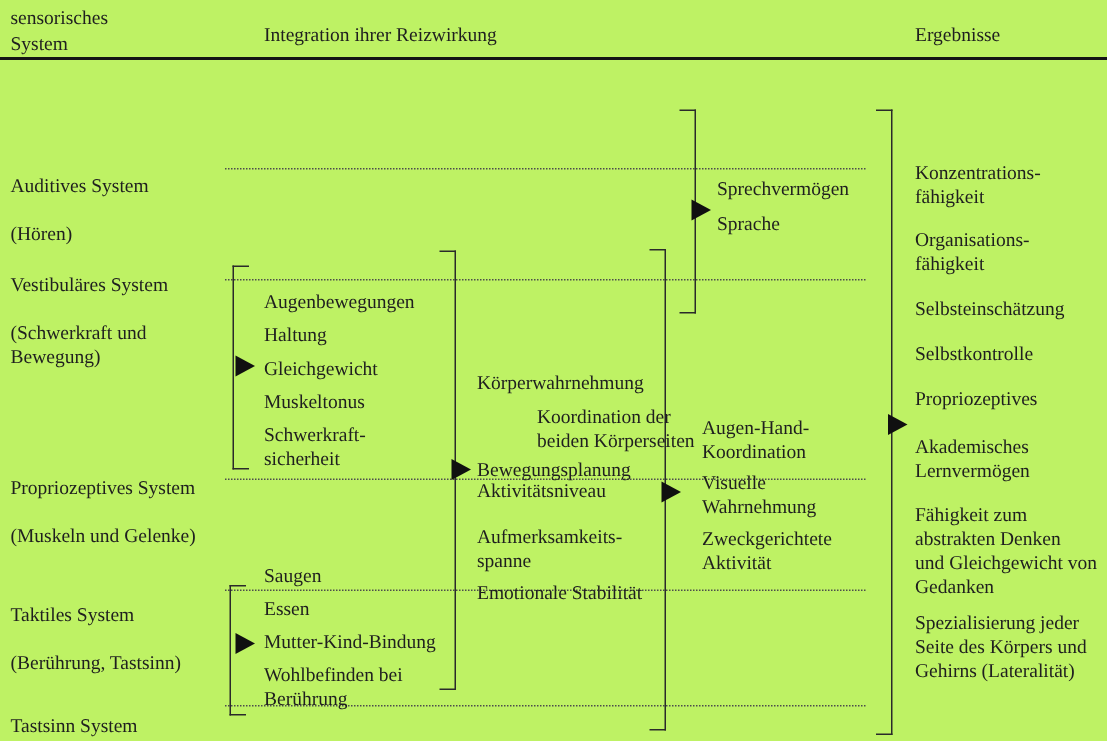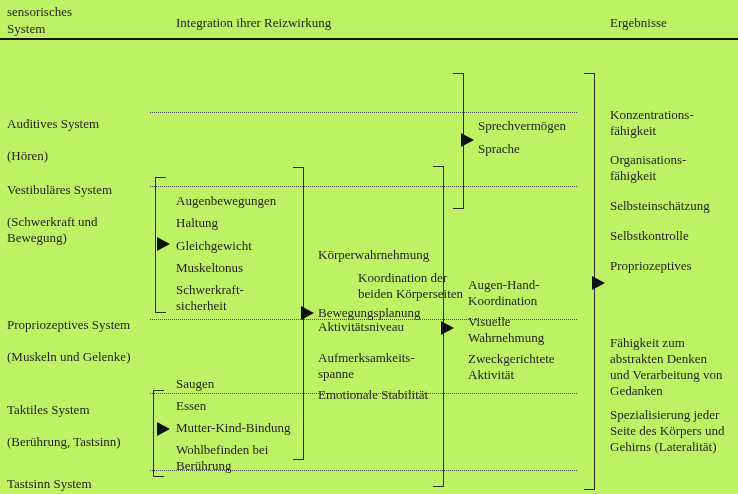--- a/index.html
+++ b/index.html
@@ -113,21 +113,23 @@
   <div class="t" style="left:468px; top:351px;">Zweckgerichtete
 Aktivität</div>
 
   <div class="t" style="left:610px; top:107px;">Konzentrations-
 fähigkeit</div>
   <div class="t" style="left:610px; top:152px;">Organisations-
 fähigkeit</div>
   <div class="t" style="left:610px; top:198px;">Selbsteinschätzung</div>
   <div class="t" style="left:610px; top:228px;">Selbstkontrolle</div>
   <div class="t" style="left:610px; top:258px;">Propriozeptives</div>
+  <div class="t" style="left:610px; top:290px;">Akademisches
+Lernvermögen</div>
   <div class="t" style="left:610px; top:335px;">Fähigkeit zum
 abstrakten Denken
-und Verarbeitung von
+und Gleichgewicht von
 Gedanken</div>
   <div class="t" style="left:610px; top:407px;">Spezialisierung jeder
 Seite des Körpers und
 Gehirns (Lateralität)</div>
 
 </div>
 
 </body></html>

